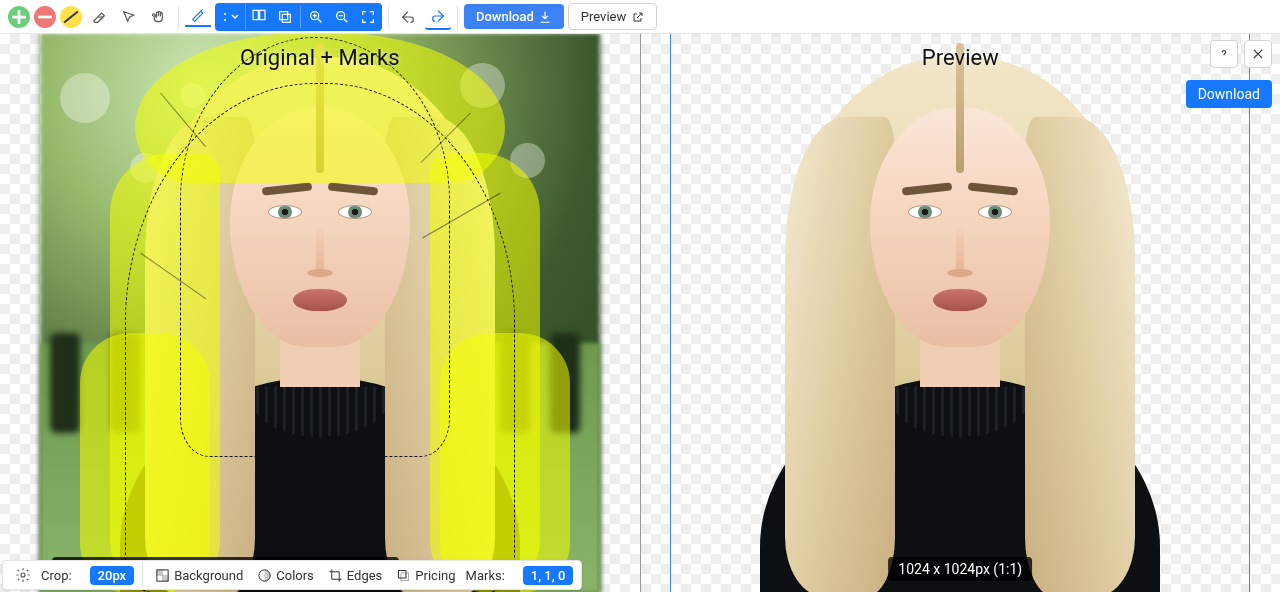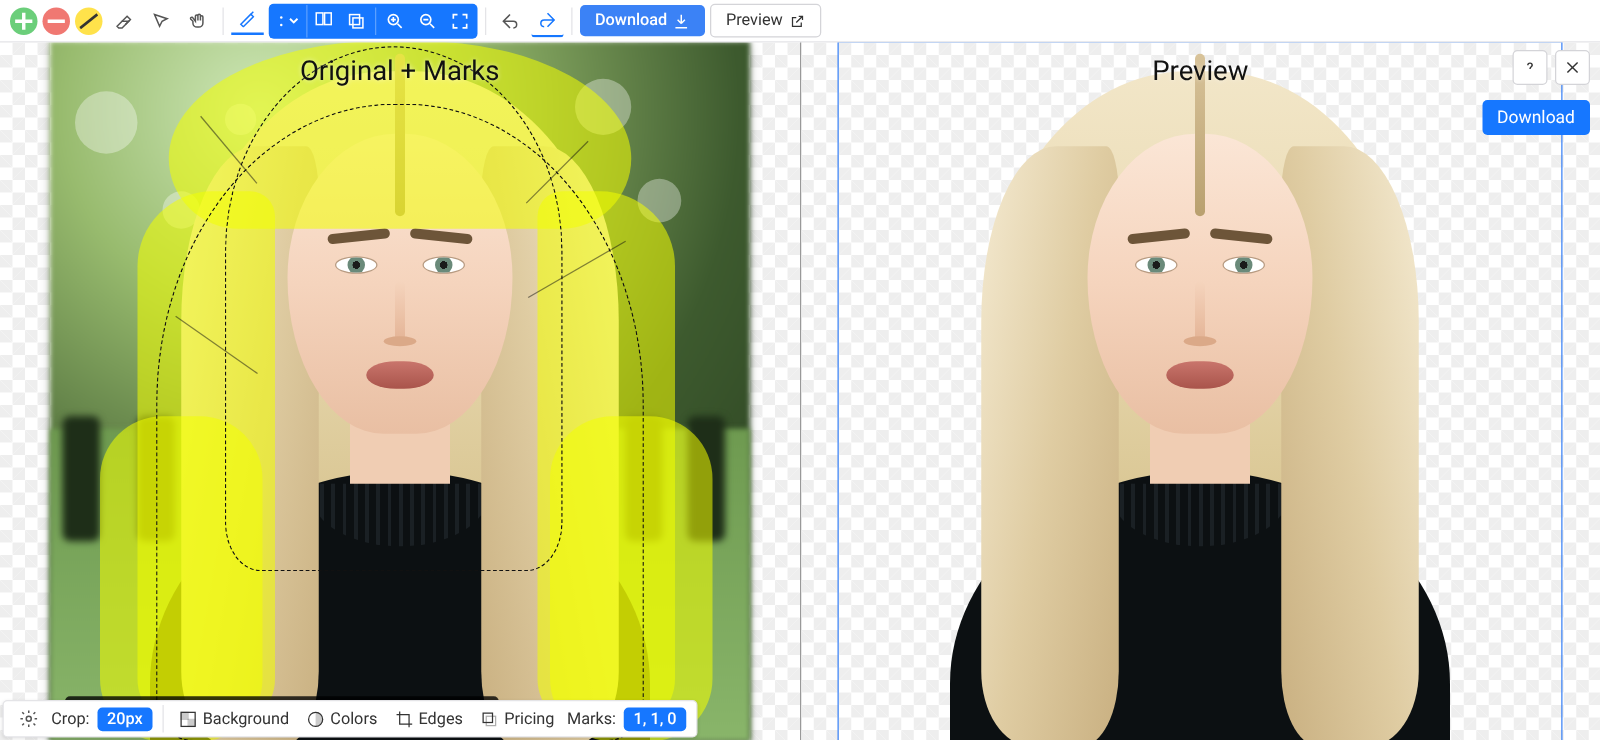--- a/index.html
+++ b/index.html
@@ -103,21 +103,21 @@
   .stray{position:absolute;width:1px;height:70px;background:#111;opacity:.5;transform-origin:top;}
 
   
   .right-overlay { position:absolute; top:6px; right:8px; display:flex; gap:6px; z-index:20;}
   .ov-btn { width:28px; height:28px; background:#fff; border:1px solid #d4d4d8; border-radius:4px; display:flex;align-items:center;justify-content:center;cursor:pointer;}
   .orig-tag { position:absolute; top:46px; right:8px; background:#1677ff; color:#fff; padding:6px 12px; border-radius:4px; font-size:14px; z-index:20; cursor:pointer;}
 
   
   .bottom-toolbar { position:absolute; left:2px; bottom:2px; height:30px; background:#fff; border:1px solid #e4e4e7; border-radius:4px; display:flex; align-items:center; gap:6px; padding:0 8px; box-shadow:0 1px 3px rgba(0,0,0,.1); z-index:30; }
   .bottom-toolbar .lbl { color:#333; }
-  .pill { background:#1677ff; color:#fff; padding:2px 8px; border-radius:4px; font-weight:500;}
+  .pill { background:#1677ff; color:#fff; padding:2px 8px; border-radius:4px; font-weight:500;margin-left:12px;}
   .bt-btn { display:flex; align-items:center; gap:4px; padding:2px 4px; cursor:pointer; color:#333; border-radius:3px;}
   .bt-btn svg{width:15px;height:15px;}
   .gear-btn { width:24px;height:24px;display:flex;align-items:center;justify-content:center;cursor:pointer;color:#555;}
 </style>
 </head>
 <body>
 
 <div class="app">
 
   <div class="top-toolbar">
@@ -325,20 +325,21 @@
               <div class="eye r">
                   <div class="iris"></div>
                 </div>
               <div class="nose"></div>
                 <div class="nostrils"></div>
               <div class="lips"></div>
             </div>
             <div class="hair-part"></div>
           </div>
           <div class="pane-label">Preview</div>
+          <div class="dim-chip">1024 x 1024px (1:1)</div>
         </div>
       </div>
     </div>
   </div>
 
   <div class="bottom-toolbar">
     <div class="gear-btn">
       <svg width="16" height="16" viewBox="0 0 24 24" fill="none" stroke="currentColor" stroke-width="1.8">
           <circle cx="12" cy="12" r="3"></circle>
           <path d="M12 2v3M12 19v3M4.2 4.2l2.1 2.1M17.7 17.7l2.1 2.1M2 12h3M19 12h3M4.2 19.8l2.1-2.1M17.7 6.3l2.1-2.1"></path>

